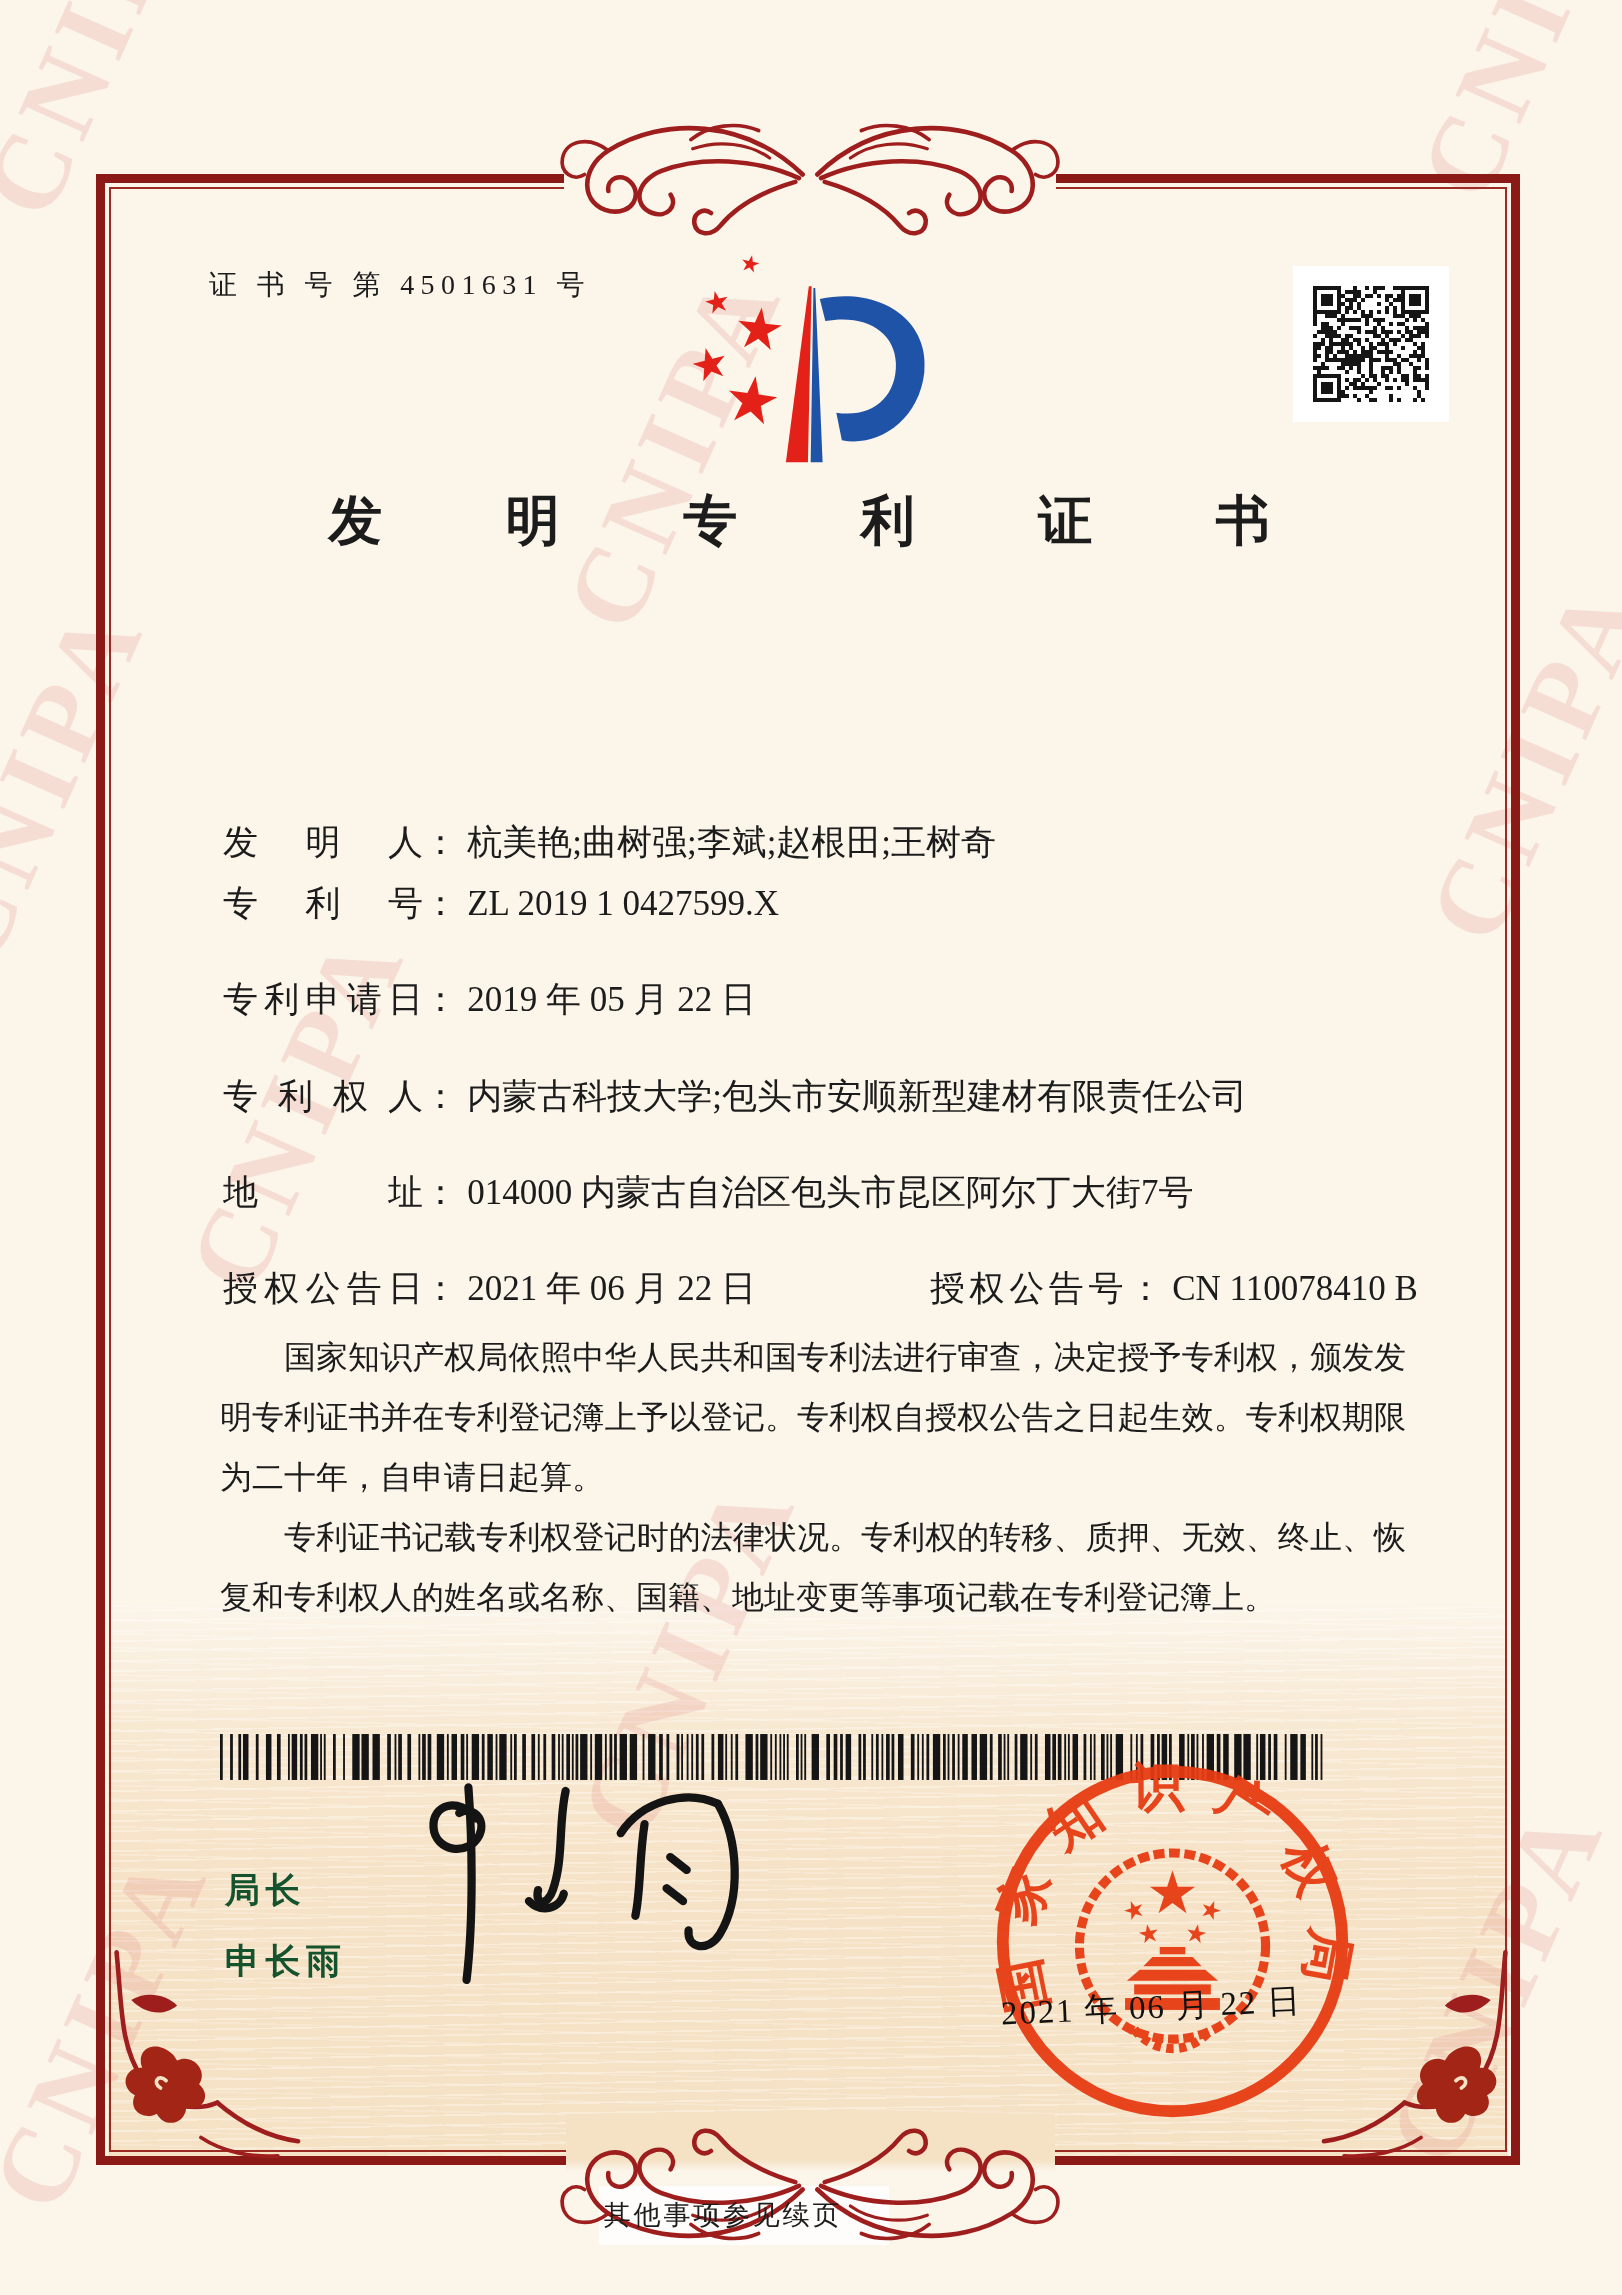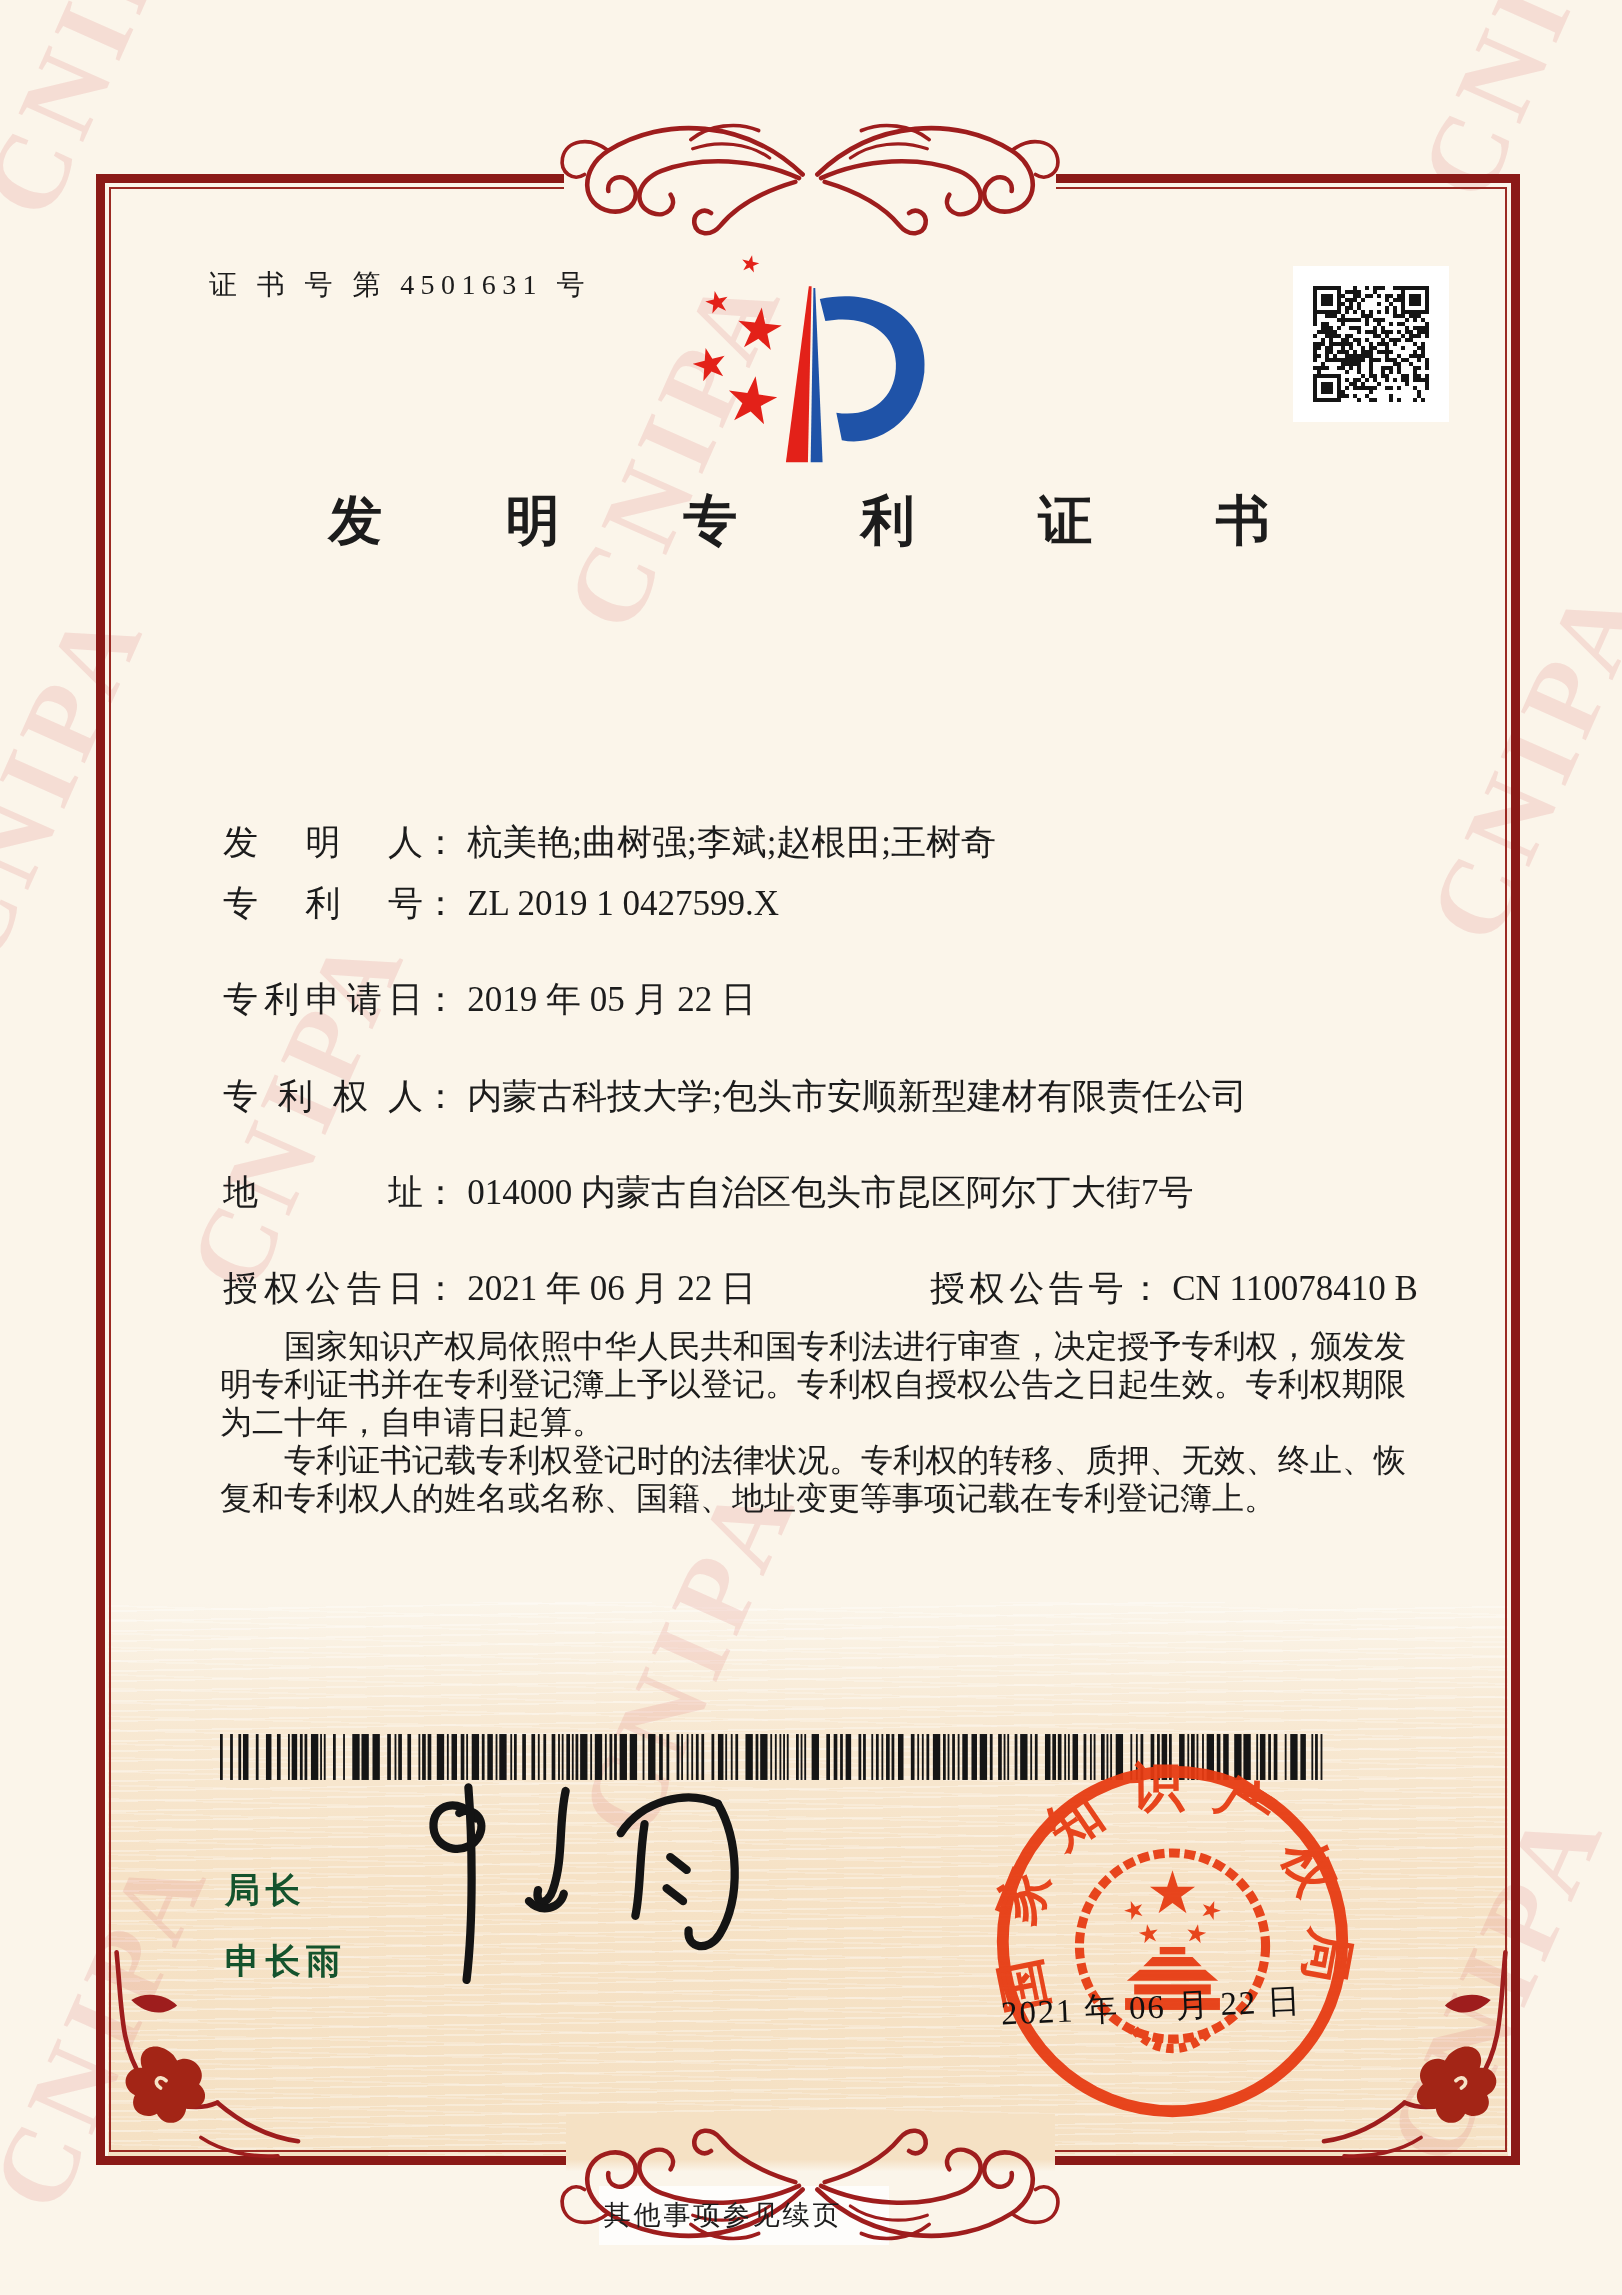--- a/index.html
+++ b/index.html
@@ -31,21 +31,21 @@
   .certno{left:209px;top:266px;font-size:28px;letter-spacing:6.4px;z-index:5;}
   .title{left:96px;top:485px;width:1406px;text-align:center;font-size:54px;font-weight:700;
          letter-spacing:55px;text-indent:55px;z-index:5;}
 
   .row{left:223px;font-size:35px;z-index:5;white-space:nowrap;}
   .lbl{display:inline-block;width:200px;text-align:justify;text-align-last:justify;vertical-align:top;}
   .val{margin-left:9.2px;}
   .grant{position:absolute;left:707px;top:0;white-space:nowrap;}
   .grant .lbl2{letter-spacing:4.6px;margin-top:37px;}
 
-  .paras{left:220px;top:1327px;width:1186px;font-size:32px;line-height:38px;
+  .paras{left:220px;top:1327px;width:1186px;font-size:32px;line-height:60px;
          text-align:justify;z-index:5;}
   .paras p{margin:0;text-indent:2em;}
 
   .barcode{left:220px;top:1734px;z-index:5;}
   .director{left:225px;top:1867px;z-index:5;font-family:"Liberation Sans","DejaVu Sans",sans-serif;
             font-weight:700;font-size:35px;letter-spacing:5.5px;color:#14532d;}
   .director div{margin-bottom:24px;}
   .sig{left:395px;top:1780px;z-index:5;}
 
   .seal{left:990px;top:1759px;width:365px;height:365px;z-index:5;opacity:.94;}

